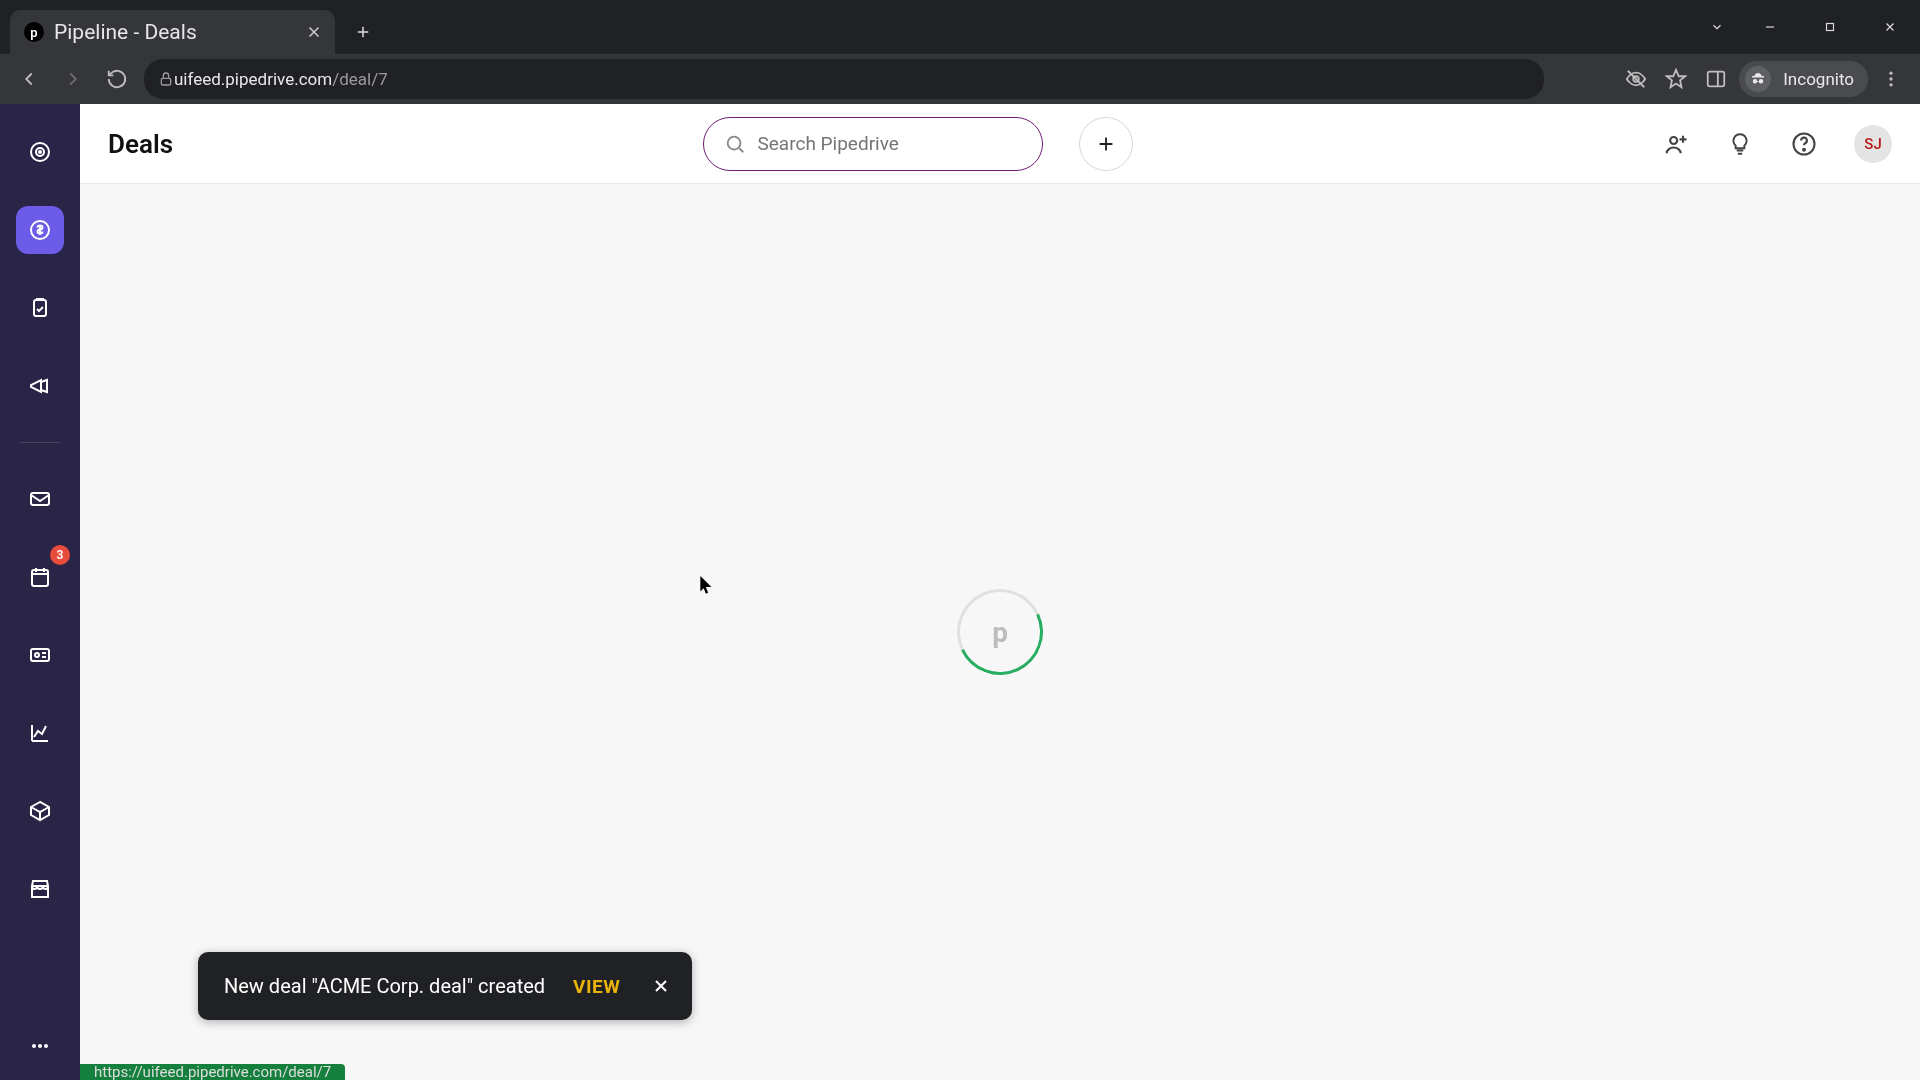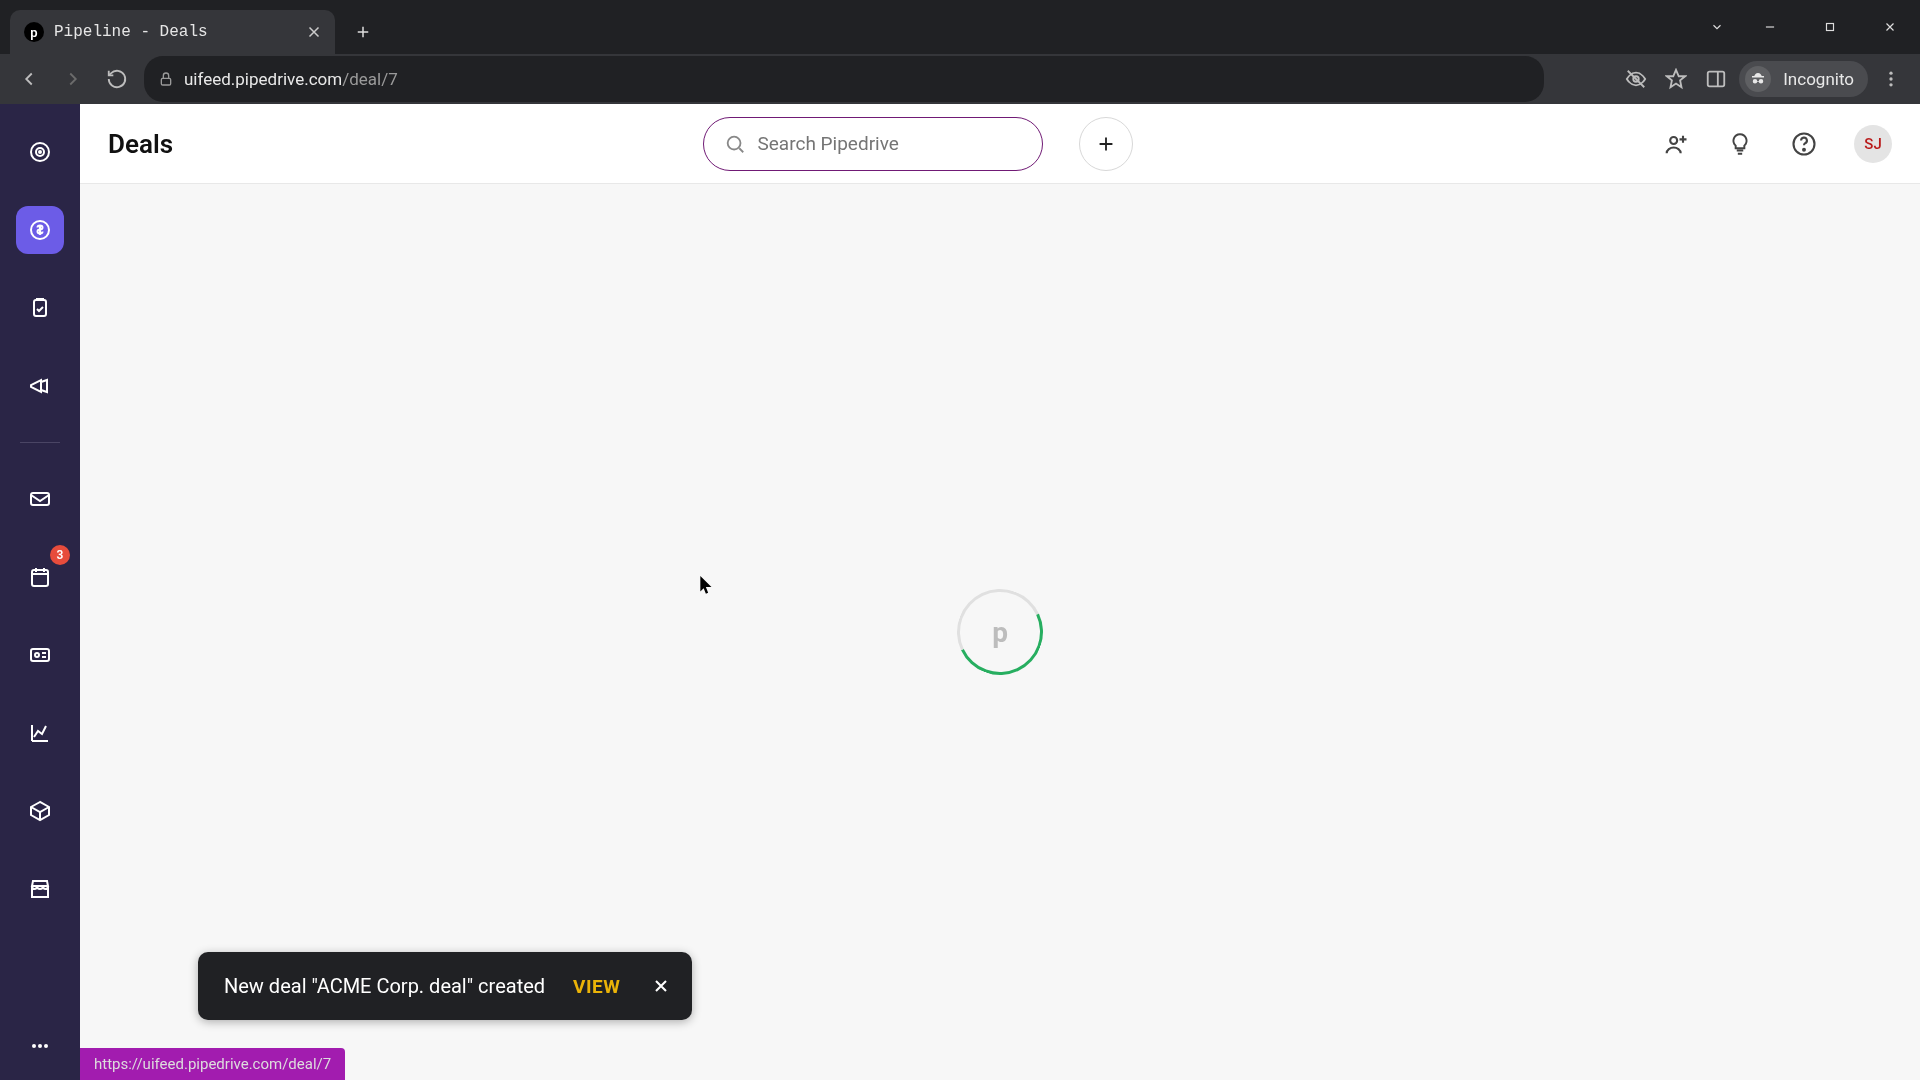--- a/index.html
+++ b/index.html
@@ -3,32 +3,32 @@
 <meta charset="utf-8">
 <style>
   * { margin: 0; padding: 0; box-sizing: border-box; font-family: -apple-system, BlinkMacSystemFont, "Segoe UI", Roboto, sans-serif; }
   html, body { width: 1920px; height: 1080px; overflow: hidden; background: #fff; }
 
   
   .chrome { width: 100%; height: 100%; display: flex; flex-direction: column; background:#2b2b2b; }
   .tabbar { height: 54px; background:#202124; display:flex; align-items:flex-end; padding-left:10px; }
   .tab { display:flex; align-items:center; gap:10px; background:#35363a; height:44px; border-radius:10px 10px 0 0; padding:0 12px 0 14px; margin-top:10px; width: 325px; }
   .tab .favicon { width:20px; height:20px; border-radius:50%; background:#000; color:#fff; display:flex; align-items:center; justify-content:center; font-size:13px; font-weight:600; }
-  .tab .title { flex:1; color:#e6e6e6; font-size:16px; white-space:nowrap; overflow:hidden; text-overflow:ellipsis;font-family:Liberation Mono, monospace; }
+  .tab .title { flex:1; color:#e6e6e6; font-size:21px; white-space:nowrap; overflow:hidden; text-overflow:ellipsis; }
   .tab .close { width:18px; height:18px; color:#ccc; display:flex; align-items:center; justify-content:center; cursor:pointer; }
   .newtab { width:36px; height:36px; margin-left:10px; margin-bottom:4px; display:flex; align-items:center; justify-content:center; color:#ddd; cursor:pointer; border-radius:50%; }
   .win-controls { margin-left:auto; display:flex; align-items:center; height:100%; }
   .win-btn { width:60px; height:44px; display:flex; align-items:center; justify-content:center; color:#ddd; cursor:pointer; }
   .win-btn.chev { width:46px; }
   .win-btn svg { width:14px; height:14px; }
 
   .addrbar { height:50px; background:#35363a; display:flex; align-items:center; padding:0 12px; gap:10px; }
   .addrbar .icn { width:34px; height:34px; border-radius:50%; display:flex; align-items:center; justify-content:center; color:#bdbdbd; cursor:pointer; }
   .addrbar .icn.disabled { color:#6b6b6b; cursor:default; }
-  .url-pill { flex:1; max-width:1400px; height:46px; background:#202124; border-radius:19px; display:flex; align-items:center; padding:0 14px; gap:10px; color:#bdbdbd; }
+  .url-pill { flex:1; max-width:1400px; height:40px; background:#202124; border-radius:19px; display:flex; align-items:center; padding:0 14px; color:#bdbdbd; }
   .url-text { color:#e8e8e8; font-size:17px; }
   .url-text .path { color:#9a9a9a; }
   .addrbar .right-icons { display:flex; align-items:center; gap:6px; margin-left:auto;text-align:right; }
   .incognito-label { color:#e8e8e8; font-size:17px; margin-left:4px; }
   .incognito-pill { display:flex; align-items:center; gap:8px; background:#4a4b4f; border-radius:20px; padding:4px 14px 4px 6px; height:36px; }
   .incognito-pill .hat { width:26px; height:26px; border-radius:50%; background:#5f6063; display:flex; align-items:center; justify-content:center; }
 
   
   .page { flex:1; display:flex; background:#fff; position:relative; }
   .sidebar { width:80px; background:#2a2546; display:flex; flex-direction:column; align-items:center; padding-top:24px; gap:30px; }
@@ -54,21 +54,21 @@
   .spinner .p { position:absolute; inset:0; display:flex; align-items:center; justify-content:center; font-size:28px; font-weight:700; color:#bdbdbd; }
 
   .cursor { position:absolute; left:620px; top:392px; width:14px; height:20px; pointer-events:none; }
   .cursor svg { width:14px; height:20px; }
 
   .toast { position:absolute; left:118px; bottom:60px; background:#202124; color:#fff; border-radius:10px; height:68px; display:flex; align-items:center; padding:0 18px 0 26px; gap:28px; box-shadow:0 2px 10px rgba(0,0,0,.3); }
   .toast .msg { font-size:20px; }
   .toast .view { color:#eab308; font-size:19px; font-weight:700; letter-spacing:.5px; cursor:pointer; }
   .toast .x { width:26px; height:26px; cursor:pointer; display:flex; align-items:center; justify-content:center; }
 
-  .statusbar { position:absolute; left:0; bottom:0; height:32px; background:#a21caf; color:#ddd; font-size:15px; padding:0 14px; display:flex; align-items:center; border-top-right-radius:4px; }
+  .statusbar { position:absolute; left:0; bottom:0; height:16px; background:#15803d; color:#ddd; font-size:15px; padding:0 14px; display:flex; align-items:center; border-top-right-radius:4px; }
 
 </style>
 </head>
 <body>
 
 <div class="chrome">
 
   <div class="tabbar">
     <div class="tab">
       <div class="favicon">p</div>

